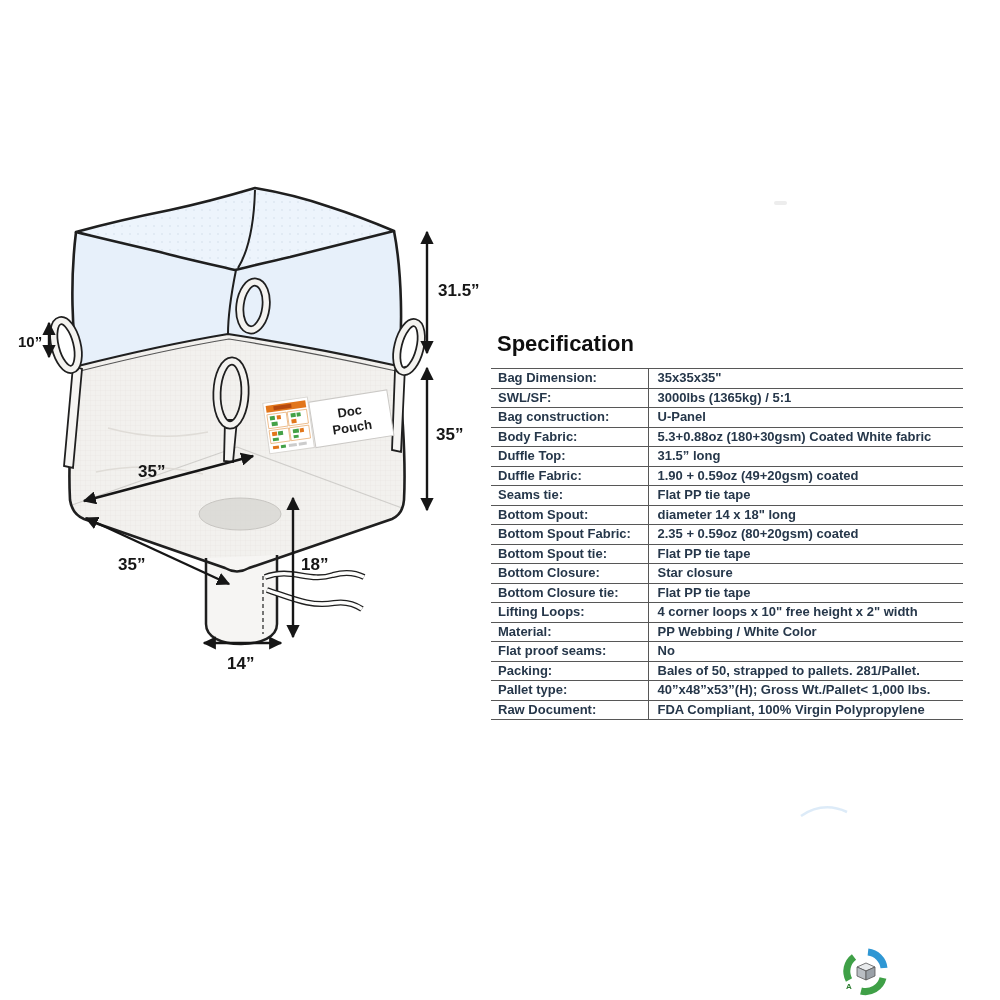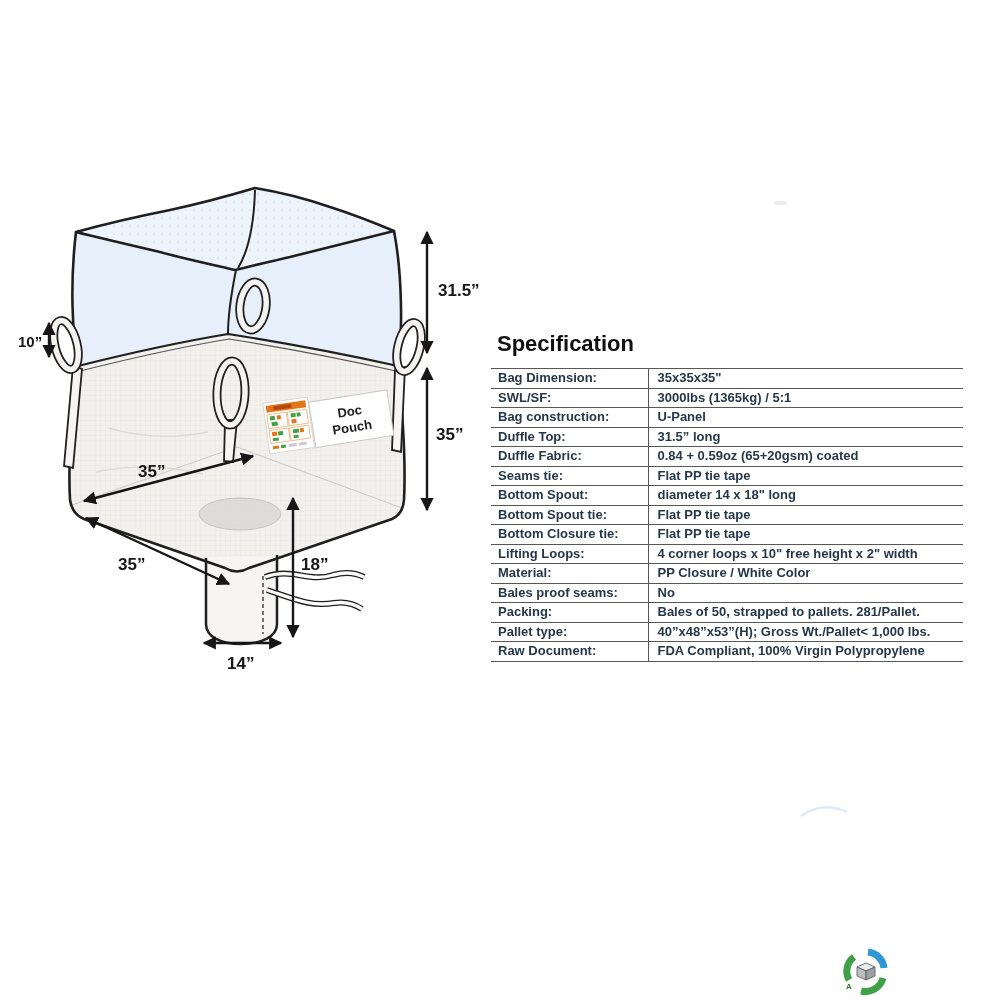--- a/index.html
+++ b/index.html
@@ -174,65 +174,77 @@
     <tr>
       <td class="k">SWL/SF:</td>
       <td class="v">3000lbs (1365kg) / 5:1</td>
     </tr>
 
     <tr>
       <td class="k">Bag construction:</td>
       <td class="v">U-Panel</td>
     </tr>
 
+    <tr>
+      <td class="k">Body Fabric:</td>
+      <td class="v">5.3+0.88oz (180+30gsm) Coated White fabric</td>
+    </tr>
 
     <tr>
       <td class="k">Duffle Top:</td>
       <td class="v">31.5” long</td>
     </tr>
 
     <tr>
       <td class="k">Duffle Fabric:</td>
-      <td class="v">0.84 + 0.59oz (65+20gsm) coated</td>
+      <td class="v">1.90 + 0.59oz (49+20gsm) coated</td>
     </tr>
 
     <tr>
       <td class="k">Seams tie:</td>
       <td class="v">Flat PP tie tape</td>
     </tr>
 
     <tr>
       <td class="k">Bottom Spout:</td>
       <td class="v">diameter 14 x 18" long</td>
     </tr>
 
+    <tr>
+      <td class="k">Bottom Spout Fabric:</td>
+      <td class="v">2.35 + 0.59oz (80+20gsm) coated</td>
+    </tr>
 
     <tr>
       <td class="k">Bottom Spout tie:</td>
       <td class="v">Flat PP tie tape</td>
     </tr>
 
+    <tr>
+      <td class="k">Bottom Closure:</td>
+      <td class="v">Star closure</td>
+    </tr>
 
     <tr>
       <td class="k">Bottom Closure tie:</td>
       <td class="v">Flat PP tie tape</td>
     </tr>
 
     <tr>
       <td class="k">Lifting Loops:</td>
       <td class="v">4 corner loops x 10" free height x 2" width</td>
     </tr>
 
     <tr>
       <td class="k">Material:</td>
-      <td class="v">PP Closure / White Color</td>
-    </tr>
-
-    <tr>
-      <td class="k">Bales proof seams:</td>
+      <td class="v">PP Webbing / White Color</td>
+    </tr>
+
+    <tr>
+      <td class="k">Flat proof seams:</td>
       <td class="v">No</td>
     </tr>
 
 
 
     <tr>
       <td class="k">Packing:</td>
       <td class="v">Bales of 50, strapped to pallets. 281/Pallet.</td>
     </tr>
 

